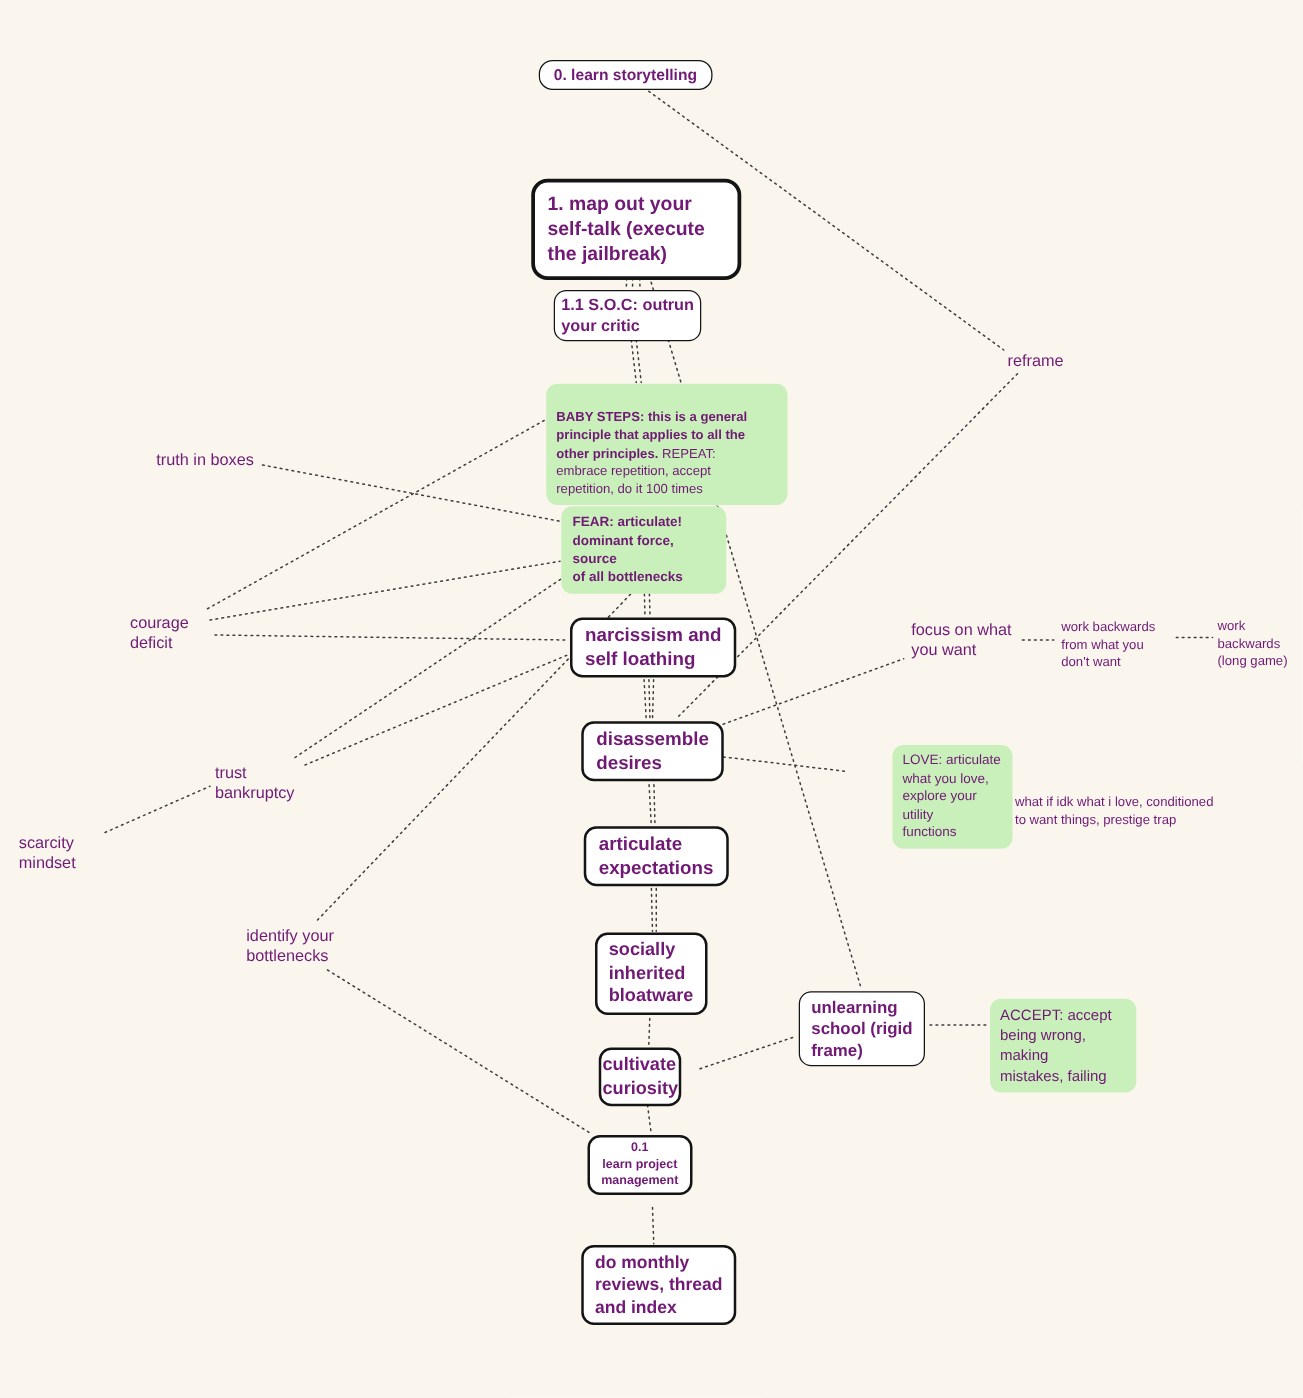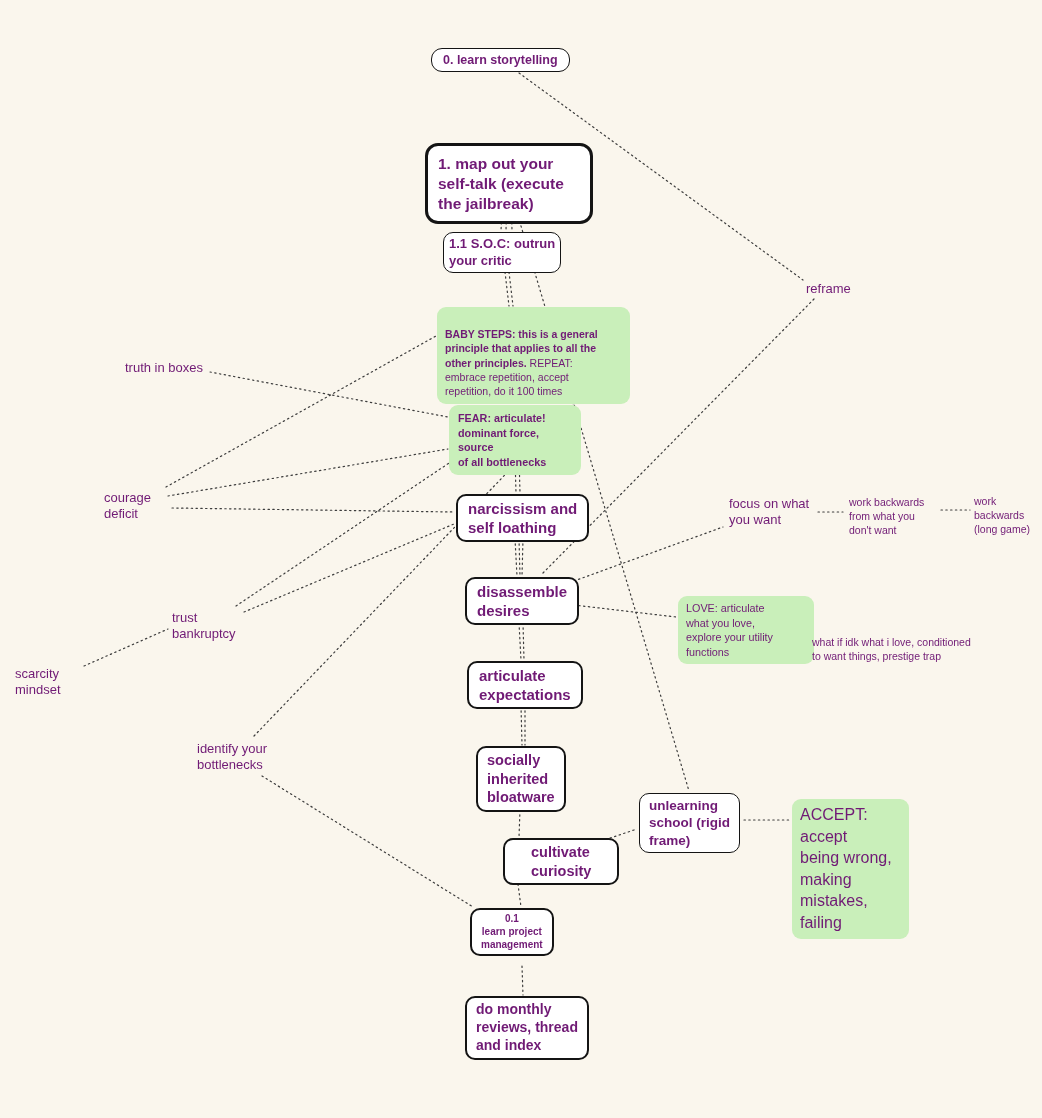--- a/index.html
+++ b/index.html
@@ -34,26 +34,26 @@
   .n-storytelling{left:431px;top:48px;padding:3px 11px;font-size:12.5px;border-width:1.5px;border-radius:11px;}
   .n-map_out{left:425px;top:118px;width:168px;padding:8px 10px;font-size:15.5px;border-width:3.5px;border-radius:13px;margin-top:25px;}
   .n-soc{left:443px;top:232px;padding:3px 5px;font-size:13px;border-width:1.5px;}
   .n-baby{left:437px;top:307px;width:193px;padding:6px 8px;font-size:10.5px;}
   .n-baby .seg-bold{font-weight:bold;}
   .n-fear{left:449px;top:405px;width:132px;padding:6px 9px;font-size:10.8px;font-weight:bold;}
   .n-narc{left:456px;top:494px;padding:3px 10px;font-size:15px;}
   .n-dis{left:465px;top:577px;padding:3px 10px;font-size:15px;}
   .n-artic{left:467px;top:661px;padding:3px 10px;font-size:15px;}
   .n-bloat{left:476px;top:746px;padding:3px 9px;font-size:14.5px;}
-  .n-cult{left:479px;top:838px;padding:3px 26px;font-size:14.5px;margin-left:24px;}
+  .n-cult{left:479px;top:838px;padding:3px 1px;font-size:14.5px;}
   .n-proj{left:470px;top:908px;padding:3px 9px;font-size:10px;text-align:center;}
   .n-monthly{left:465px;top:996px;padding:3px 9px;font-size:14px;}
   .n-unlearning{left:639px;top:793px;padding:3px 9px;font-size:13.5px;border-width:1.5px;}
-  .n-accept{left:792px;top:799px;width:117px;padding:5px 8px;font-size:16px;}
-  .n-love{left:678px;top:596px;width:136px;padding:5px 8px;font-size:10.8px;}
+  .n-accept{left:792px;top:799px;width:117px;padding:5px 8px;font-size:12px;}
+  .n-love{left:714px;top:596px;width:96px;padding:5px 8px;font-size:10.8px;}
 
   .n-truth{left:125px;top:360px;}
   .n-reframe{left:806px;top:281px;}
   .n-courage{left:104px;top:490px;}
   .n-focus{left:729px;top:496px;}
   .n-wb1{left:849px;top:496px;}
   .n-wb2{left:974px;top:495px;}
   .n-trust{left:172px;top:610px;}
   .n-scarcity{left:15px;top:666px;}
   .n-whatif{left:812px;top:636px;}

